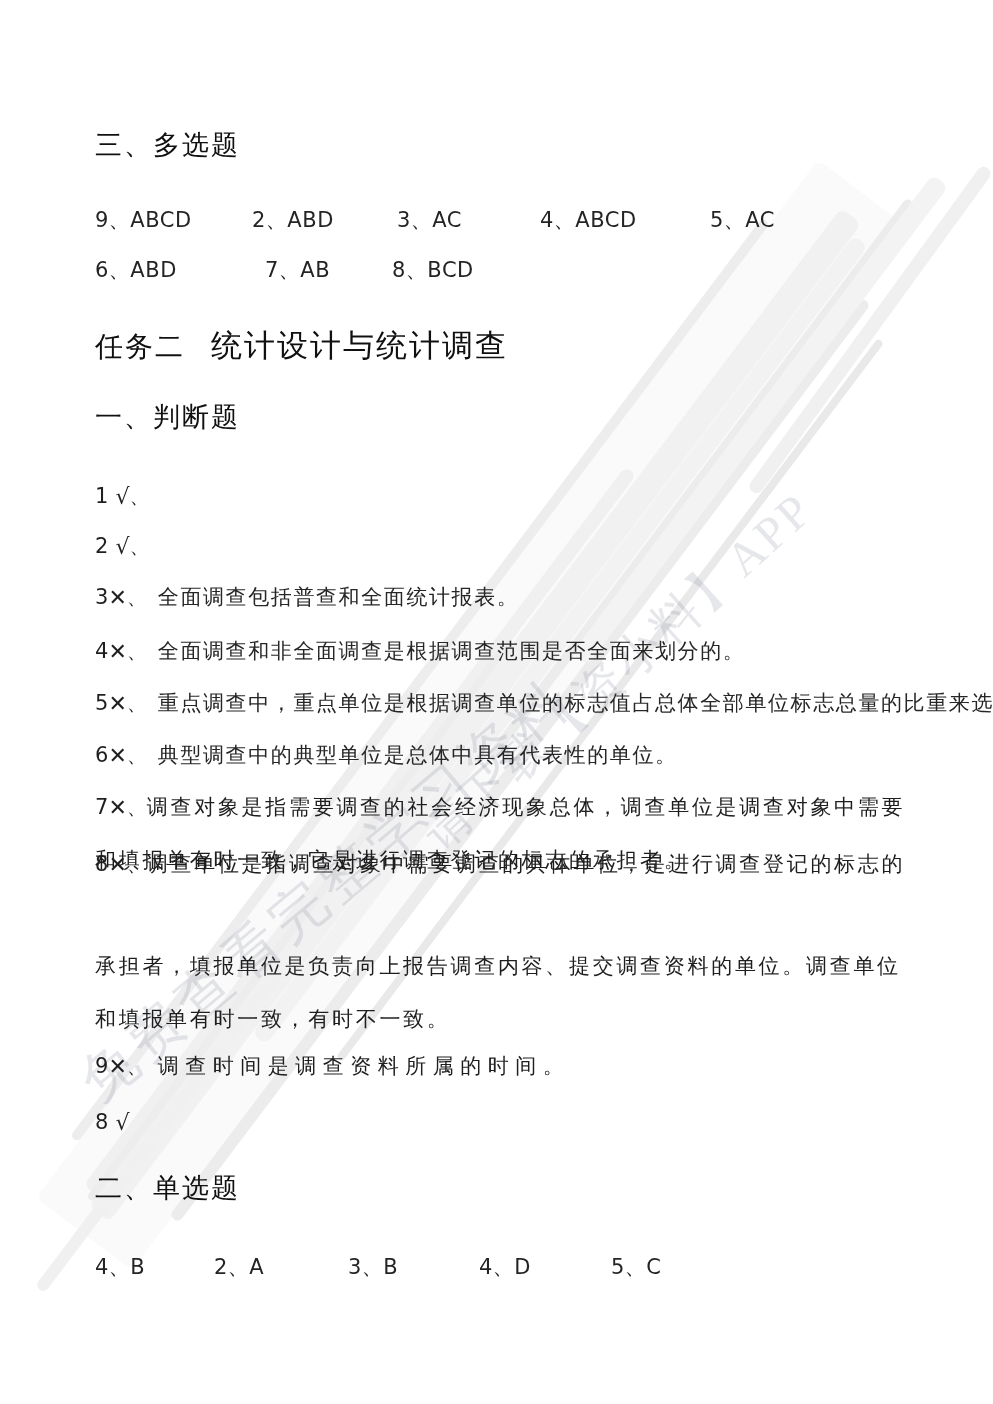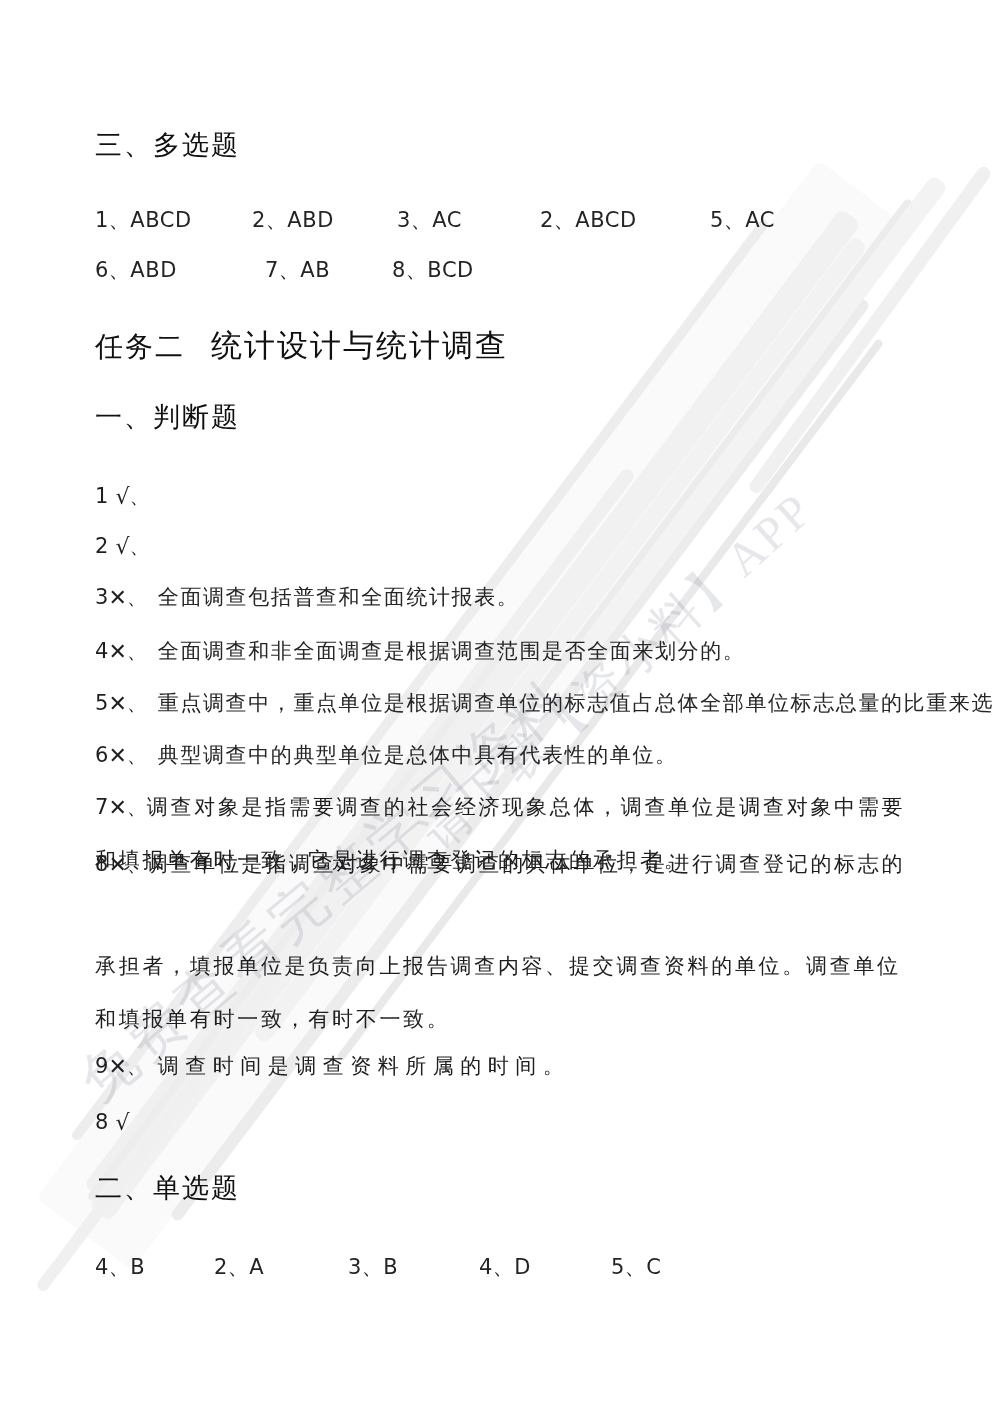--- a/index.html
+++ b/index.html
@@ -49,24 +49,24 @@
     <div class="streak" style="left:670px;top:323px;width:400px;height:14px;background:#f0f0f0;transform:rotate(-54deg);"></div>
     <div class="streak" style="left:-40px;top:1124px;width:400px;height:12px;background:#f0f0f0;transform:rotate(-53deg);"></div>
   </div>
 
   <div class="wm wm1">免费查看完整学习资料</div>
   <div class="wm wm2">请下载【资小料】APP</div>
 
   <div class="abs h h1" style="top:127px">三、多选题</div>
 
   <div class="row" style="top:206px">
-    <span class="ans" style="left:95px">1、ABCD</span>
+    <span class="ans" style="left:95px">9、ABCD</span>
     <span class="ans" style="left:252px">2、ABD</span>
     <span class="ans" style="left:397px">3、AC</span>
-    <span class="ans" style="left:540px">2、ABCD</span>
+    <span class="ans" style="left:540px">4、ABCD</span>
     <span class="ans" style="left:710px">5、AC</span>
   </div>
 
   <div class="row" style="top:256px">
     <span class="ans" style="left:95px">6、ABD</span>
     <span class="ans" style="left:265px">7、AB</span>
     <span class="ans" style="left:392px">8、BCD</span>
   </div>
 
   <div class="abs" style="top:325px">

